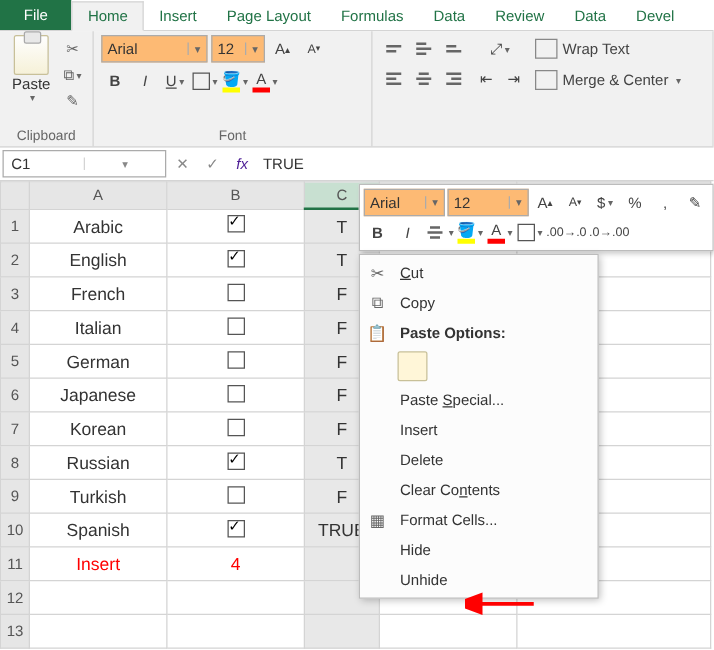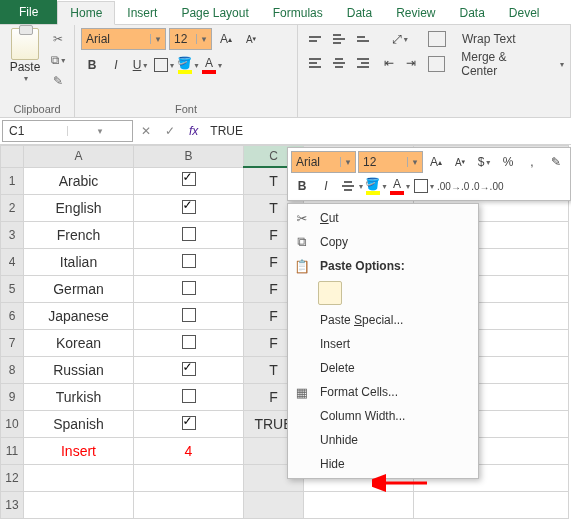--- a/index.html
+++ b/index.html
@@ -31,21 +31,21 @@
 .uline{text-decoration:underline}
 .border-ic{width:12px;height:12px;border:1px solid #555;display:inline-block}
 .fill-sw{width:14px;height:4px;background:#ffff00;display:block;margin-top:1px}
 .font-sw{width:14px;height:4px;background:#ff0000;display:block;margin-top:1px}
 .afont{display:flex;flex-direction:column;align-items:center;line-height:1}
 
 .align-grid{display:grid;grid-template-columns:repeat(3,22px);grid-template-rows:repeat(2,22px);gap:2px}
 .align-ic{display:flex;flex-direction:column;justify-content:center;gap:2px;padding:3px}
 .bar{height:2px;background:#666}
 .side-col{display:flex;flex-direction:column;gap:3px;margin-left:6px}
-.wrap-line{display:flex;align-items:center;gap:16px;font-size:12px;color:#444;height:22px}
+.wrap-line{display:flex;align-items:center;gap:4px;font-size:12px;color:#444;height:22px}
 .wrap-ic{width:16px;height:14px;border:1px solid #888;position:relative}
 .merge-ic{width:16px;height:14px;border:1px solid #888}
 
 .fbar{display:flex;align-items:center;height:26px;border-bottom:1px solid #d4d4d4;padding:0 2px;gap:2px}
 .namebox{display:flex;border:1px solid #ababab;height:20px;align-items:center}
 .namebox span{padding:0 6px;min-width:52px}
 .namebox .dd{width:14px;text-align:center;border-left:1px solid #d4d4d4;font-size:9px;color:#888}
 .fx-btn{width:22px;text-align:center;color:#888}
 .fx{font-style:italic;color:#4c1d95;padding:0 6px}
 .fval{padding:0 4px}
@@ -432,34 +432,34 @@
       </div>
   <div class="ctxitem">
         <span class="cticon"></span>
         <span>Insert</span>
       </div>
   <div class="ctxitem">
         <span class="cticon"></span>
         <span>Delete</span>
       </div>
   <div class="ctxitem">
+        <span class="cticon"></span>
+        <span>Clear Co<span class="und">n</span>tents</span>
+      </div>
+  <div class="ctxitem">
         <span class="cticon">▦</span>
         <span>Format Cells...</span>
       </div>
   <div class="ctxitem">
         <span class="cticon"></span>
-        <span>Column Width...</span>
+        <span>Hide</span>
       </div>
   <div class="ctxitem">
         <span class="cticon"></span>
         <span>Unhide</span>
-      </div>
-  <div class="ctxitem">
-        <span class="cticon"></span>
-        <span>Hide</span>
       </div>
 </div>
 
 <div class="arrow">
 <svg width="60" height="20">
         <defs>
           <marker id="ah" markerWidth="10" markerHeight="10" refX="2" refY="3" orient="auto">
             <path d="M0,0 L0,6 L8,3 z" fill="#ff0000"></path>
           </marker>
         </defs>

